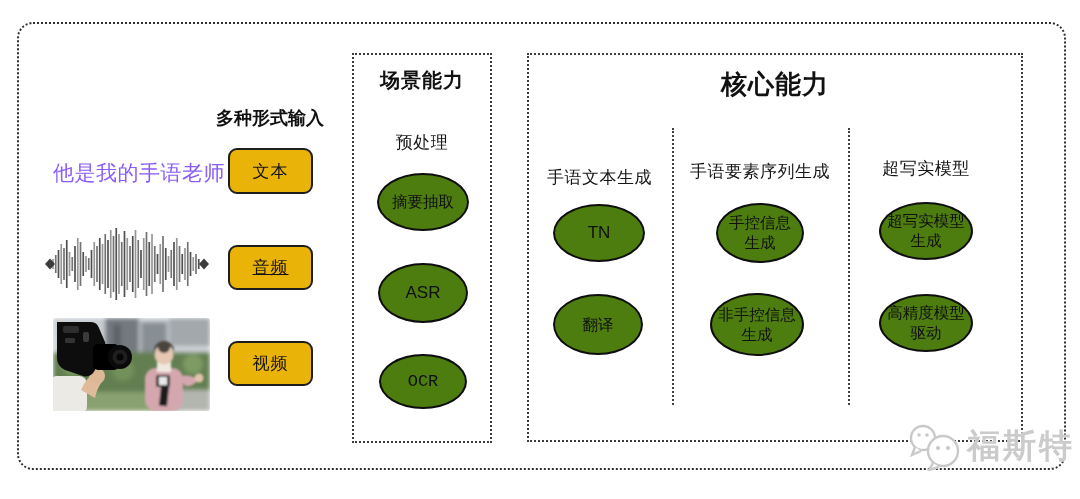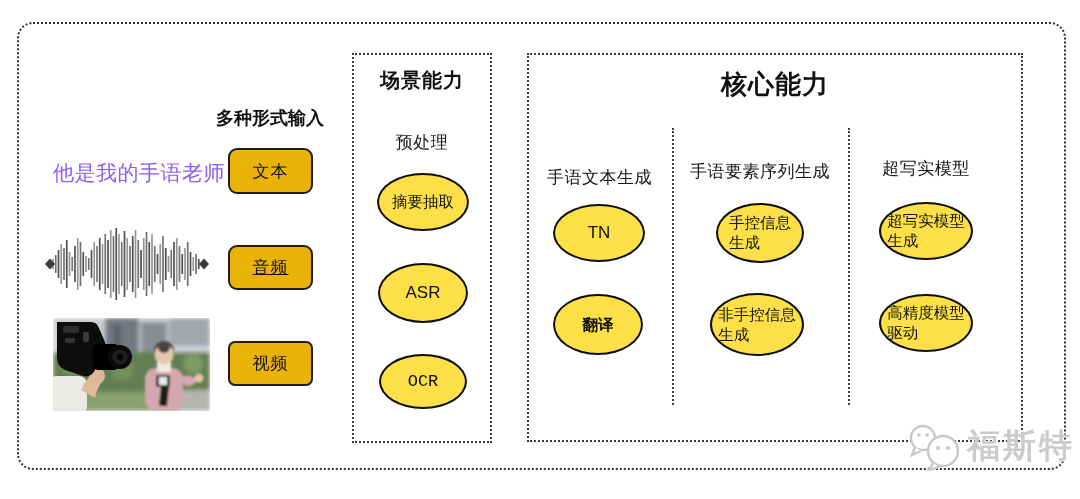--- a/index.html
+++ b/index.html
@@ -57,39 +57,39 @@
     width: 85px; height: 46px;
     border: 2px solid #1d1d1d;
     border-radius: 9px;
     display: flex; align-items: center; justify-content: center;
     font-size: 17px;
     background: #eab308;
     letter-spacing: 1px;
   }
   .pill-text  { left: 228px; top: 148px; }
   .pill-audio { left: 228px; top: 245px; height: 45px; text-decoration: underline; }
-  .pill-video { left: 228px; top: 341px; height: 45px; border-radius: 7px; }
+  .pill-video { left: 228px; top: 341px; height: 45px; }
 
   .ellipse {
     position: absolute;
     border: 2.6px solid #0e0e0e;
     border-radius: 50%;
     display: flex; align-items: center; justify-content: center;
-    text-align: left;
+    text-align: center;
     font-size: 15.5px;
     line-height: 1.28;
     white-space: pre-line;
-    background: #fde047;
+    background: #4d7c0f;
     color: #101010;
   }
   .el-abstract { left: 377px; top: 173px; width: 92px; height: 58px; }
   .el-asr      { left: 378px; top: 263px; width: 90px; height: 60px; font-size: 17px; }
   .el-ocr      { left: 379px; top: 354px; width: 88px; height: 55px; font-size: 17px; font-family: Liberation Mono, monospace; }
   .el-tn       { left: 553px; top: 204px; width: 92px; height: 58px; font-size: 17px; }
-  .el-trans    { left: 553px; top: 294px; width: 90px; height: 61px; font-weight: bold; }
+  .el-trans    { left: 553px; top: 294px; width: 90px; height: 61px; }
   .el-manual   { left: 716px; top: 203px; width: 88px; height: 60px; }
   .el-nonman   { left: 710px; top: 293px; width: 94px; height: 63px; }
   .el-hyper    { left: 879px; top: 202px; width: 94px; height: 58px; }
   .el-precise  { left: 879px; top: 294px; width: 94px; height: 58px; }
 
   .v-divider {
     position: absolute;
     width: 0; height: 277px; top: 128px;
     border-left: 2px dotted #3f3f3f;
   }

